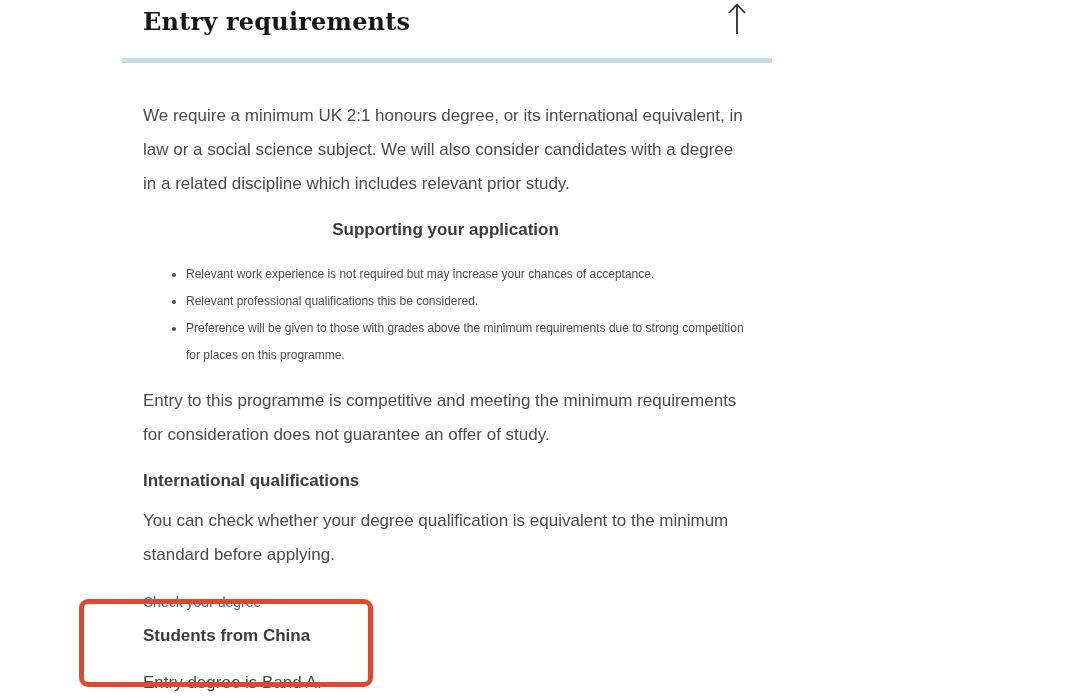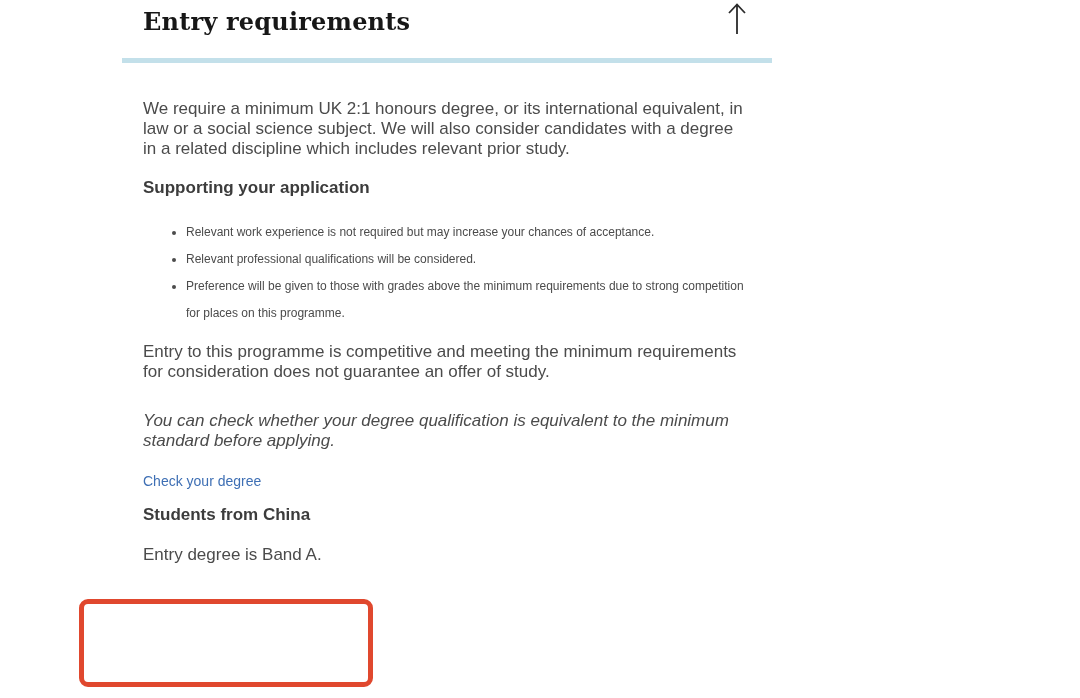--- a/index.html
+++ b/index.html
@@ -29,44 +29,44 @@
     letter-spacing: 0.2px;
   }
   .divider {
     position: absolute;
     left: -21px; top: 58px;
     width: 650px; height: 5px;
     background: var(--color-divider, #c3e0ea);
   }
   .body-text {
     font-size: 17px;
-    line-height: 20px;
+    line-height: 34px;
     color: var(--color-body_text, #4b4b4b);
   }
   .p-intro        { margin-top: 63px; }  
   .subheading {
     font-size: 17px;
     line-height: 24px;
     font-weight: 700;
     color: var(--color-subheading_text, #3c3c3c);
   }
-  .h-supporting   { margin-top: 17px; }
+  .h-supporting   { margin-top: 17px; text-align: center; }
   .bullet-list {
     margin-top: 19px;
     padding-left: 43px;
     list-style: disc outside;
   }
   .bullet-list li {
     font-size: 12px;
     line-height: 27px;
     color: var(--color-body_text, #4b4b4b);
   }
   .p-competitive  { margin-top: 15px; }
   .h-intl         { margin-top: 17px; }
-  .p-check        { margin-top: 29px; font-style: italic; }
+  .p-check        { margin-top: 11px; }
   .link {
     display: inline-block;
     margin-top: 17px;
     font-size: 14px;
     line-height: 27px;
     color: var(--color-link, #3e6fb4);
     text-decoration: none;
     cursor: pointer;
   }
   .h-china        { margin-top: 8px; }
@@ -107,26 +107,27 @@
     <h2 class="section-title">Entry requirements</h2>
 
     <div class="divider"></div>
 
     <p class="body-text p-intro">We require a minimum UK 2:1 honours degree, or its international equivalent, in law or a social science subject. We will also consider candidates with a degree in a related discipline which includes relevant prior study.</p>
 
     <h3 class="subheading h-supporting">Supporting your application</h3>
 
     <ul class="bullet-list">
       <li>Relevant work experience is not required but may increase your chances of acceptance.</li>
-      <li>Relevant professional qualifications will be considered.</li>
+      <li>Relevant professional qualifications this be considered.</li>
       <li>Preference will be given to those with grades above the minimum requirements due to strong competition for places on this programme.</li>
     </ul>
 
     <p class="body-text p-competitive">Entry to this programme is competitive and meeting the minimum requirements for consideration does not guarantee an offer of study.</p>
 
+    <h3 class="subheading h-intl">International qualifications</h3>
 
     <p class="body-text p-check">You can check whether your degree qualification is equivalent to the minimum standard before applying.</p>
 
     <a class="link" href="#">Check your degree</a>
 
     <h3 class="subheading h-china">Students from China</h3>
 
     <p class="body-text p-band">Entry degree is Band A.</p>
 
   </div>

